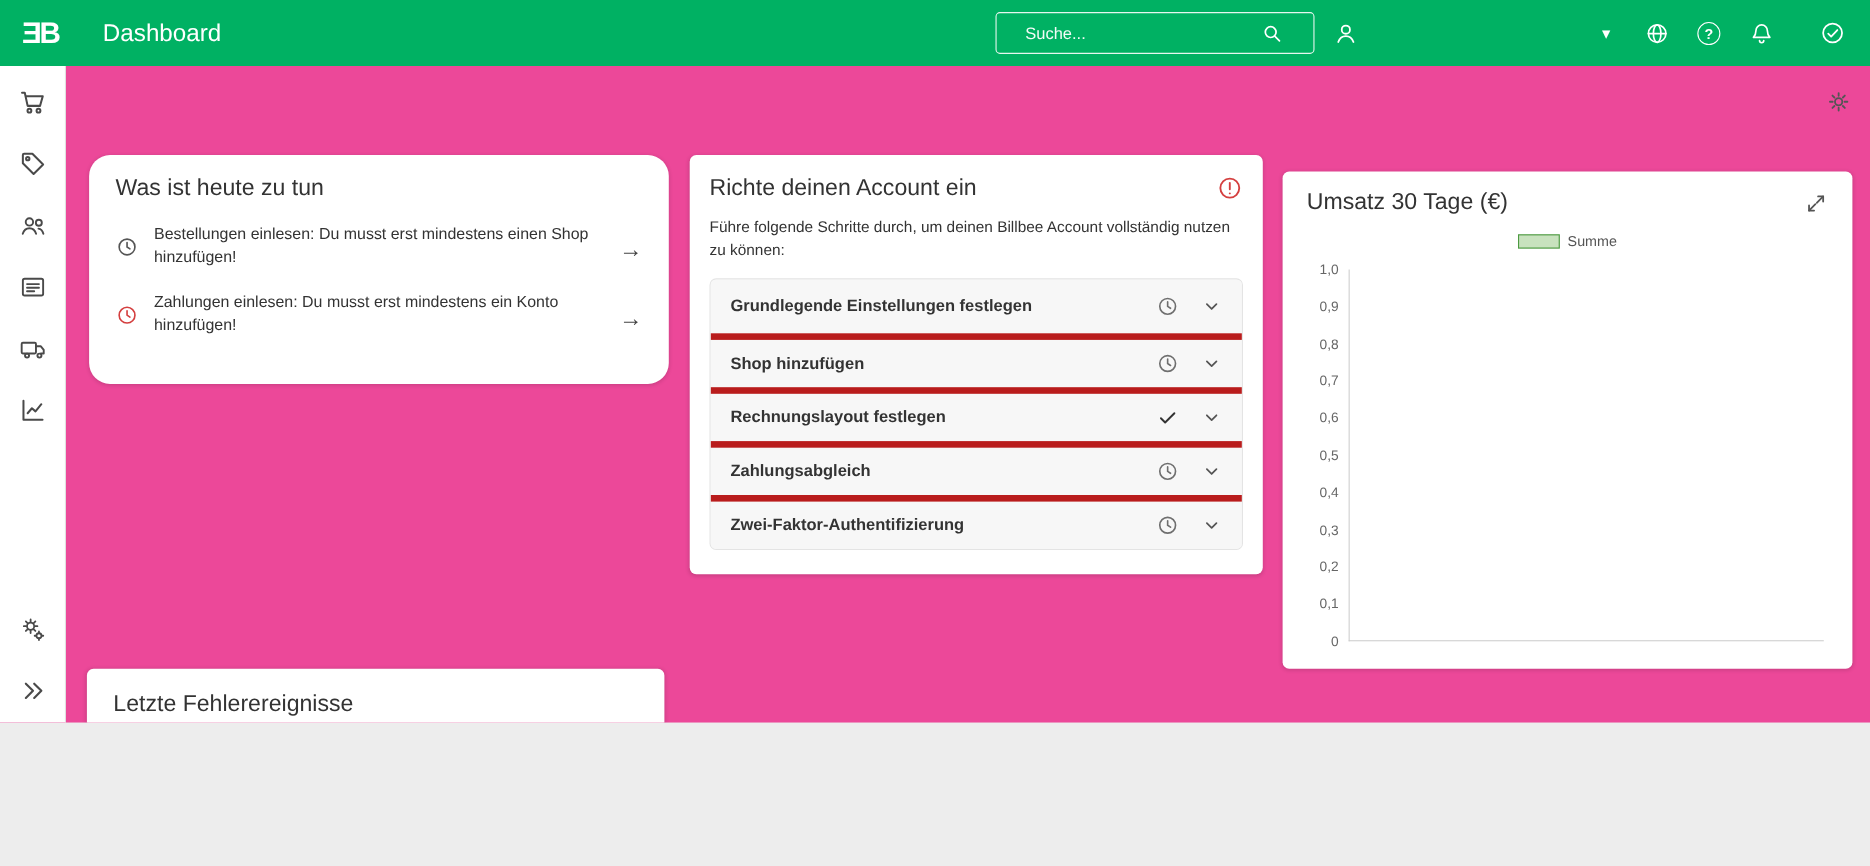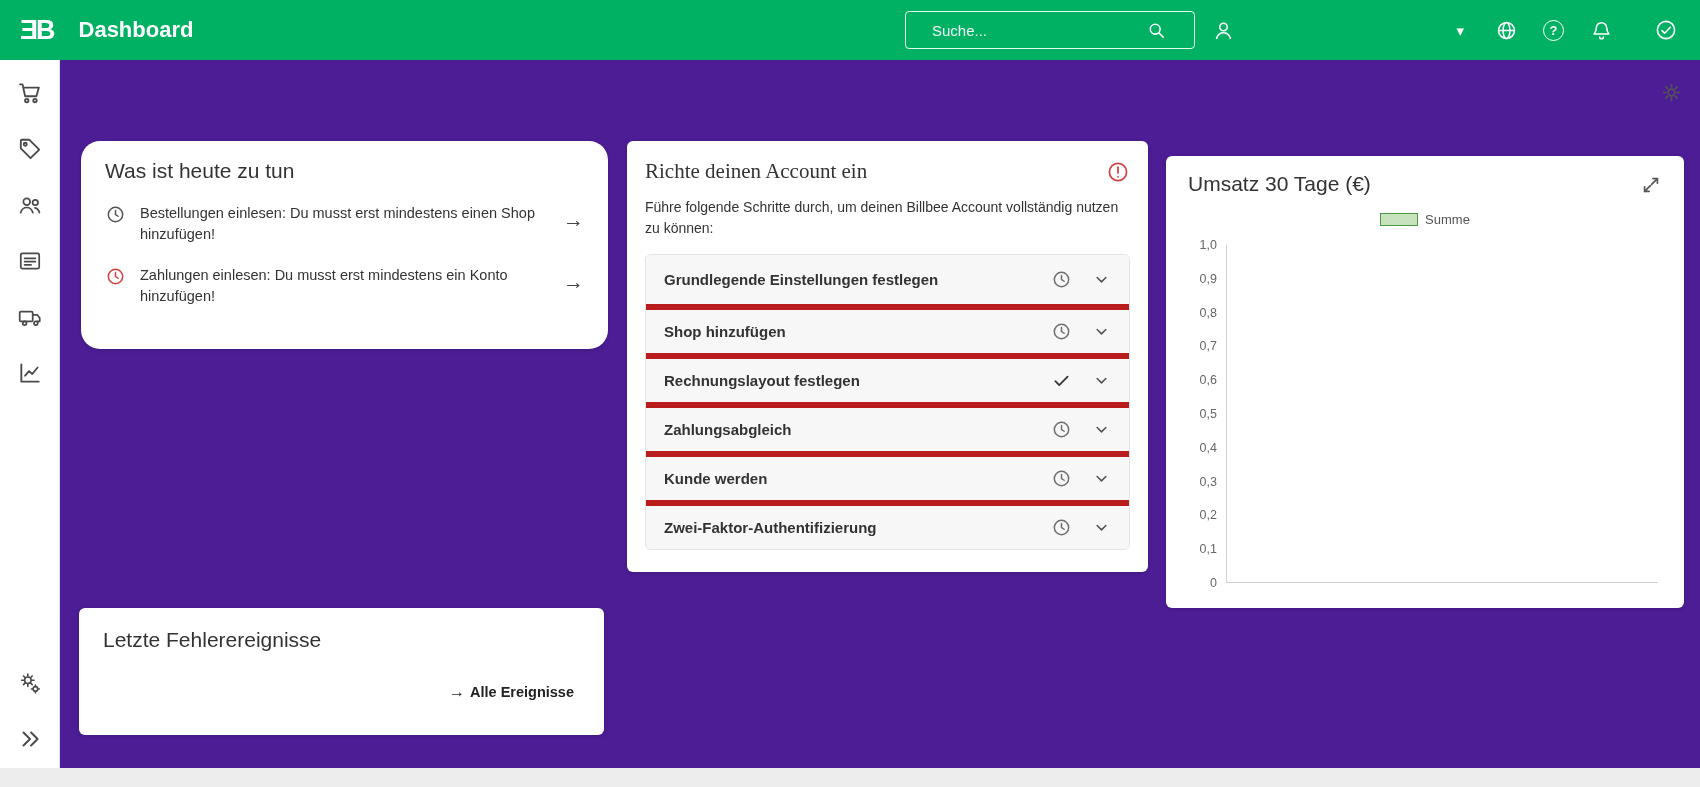--- a/index.html
+++ b/index.html
@@ -1,23 +1,23 @@
 <!DOCTYPE html>
 <html><head>
 <meta charset="utf-8">
 <style>
   * { box-sizing: border-box; }
   body { margin: 0; font-family: "Liberation Sans", "DejaVu Sans", sans-serif; background: #ededed; }
-  .app { position: relative; width: 1700px; height: 768px; background: #4c1d95; overflow: hidden; }
+  .app { position: relative; width: 1700px; height: 657px; background: #ec4899; overflow: hidden; }
 
   
   .header { position: absolute; top: 0; left: 0; right: 0; height: 60px; background: #00B163;
             display: flex; align-items: center; padding: 0 20px; color: #fff; z-index: 10; }
   .logo { font-size: 27px; font-weight: bold; letter-spacing: -2px; cursor: pointer; }
-  .header-title { font-size: 22px; font-weight: 700; margin-left: 25px; }
+  .header-title { font-size: 22px; font-weight: 400; margin-left: 40px; }
   .spacer { flex: 1; }
   .search { display: flex; align-items: center; border: 1px solid rgba(255,255,255,.9); border-radius: 4px;
             height: 38px; width: 290px; padding: 0 24px; }
   .search input { flex: 1; background: transparent; border: none; outline: none; color: #fff; font-size: 15px; }
   .search input::placeholder { color: rgba(255,255,255,.95); }
   .hicon { display: flex; align-items: center; justify-content: center; width: 28px; height: 28px; cursor: pointer; color:#fff; }
   .user-area { display: flex; align-items: center; justify-content: space-between; width: 255px; margin-left: 14px; }
   .caret { font-size: 15px; line-height: 1; }
   .icon-cluster { display: flex; align-items: center; gap: 23px; margin-left: 28px; }
   .help-badge { width: 21px; height: 21px; border: 1.7px solid #fff; border-radius: 50%; display:flex;
@@ -32,29 +32,29 @@
 
   
   .main { position: absolute; left: 60px; top: 60px; right: 0; bottom: 0; }
   .main-gear { position: absolute; top: 20px; right: 16px; width: 25px; height: 25px; color: #555; cursor: pointer; }
 
   .card { position: absolute; background: #fff; border-radius: 6px; box-shadow: 0 1px 4px rgba(0,0,0,.16); }
   .card-title { font-size: 21px; color: #333; font-weight: 400; }
 
   
   .card-todo { left: 21px; top: 81px; width: 527px; min-height: 208px; padding: 18px 24px 24px; border-radius: 19px; }
-  .todo-item { display: flex; align-items: flex-start; gap: 14px; margin-top: 20px; }
+  .todo-item { display: flex; align-items: center; gap: 14px; margin-top: 20px; }
   .t-icon { width: 21px; height: 21px; color: #555; flex: 0 0 auto; margin-top: 1px; }
   .t-icon.red { color: #D43F3F; }
   .t-text { flex: 1; font-size: 14.5px; color: #333; line-height: 1.45; }
   .t-arrow { color: #444; font-size: 21px; line-height: 1; cursor: pointer; margin-top: 6px; }
 
   
   .card-setup { left: 567px; top: 81px; width: 521px; padding: 18px 18px 22px; }
-  .setup-head { display: flex; align-items: center; justify-content: space-between; font-family: Liberation Serif, serif; }
+  .setup-head { display: flex; align-items: center; justify-content: space-between; }
   .alert-icon { width: 24px; height: 24px; color: #D43F3F; }
   .setup-intro { font-size: 14px; color: #333; line-height: 1.5; margin-top: 13px; }
   .accordion { margin-top: 15px; border: 1px solid #e4e4e4; border-radius: 6px; overflow: hidden; background: #f7f7f7; }
   .acc-row { display: flex; align-items: center; height: 49px; padding: 0 18px; cursor: pointer; background: #f7f7f7; }
   .acc-row + .acc-row { border-top: 6px solid #b91c1c; }
   .acc-label { flex: 1; font-size: 15px; font-weight: 700; color: #333; }
   .acc-status { width: 21px; height: 21px; color: #6f6f6f; margin-right: 20px; }
   .acc-status.done { color: #333; }
   .acc-chevron { width: 19px; height: 19px; color: #555; }
 
@@ -295,34 +295,20 @@
                 <path d="M12 7.4V12l3 2"></path>
               </svg>
           </span>
           <span class="acc-chevron">
             <svg viewBox="0 0 24 24" fill="none" stroke="currentColor" stroke-width="2" stroke-linecap="round" stroke-linejoin="round">
                 <path d="M6.5 9.5l5.5 5.5 5.5-5.5"></path>
               </svg>
           </span>
         </div>
 
-        <div class="acc-row">
-          <span class="acc-label">Kunde werden</span>
-          <span class="acc-status">
-            <svg viewBox="0 0 24 24" fill="none" stroke="currentColor" stroke-width="1.7" stroke-linecap="round">
-                <circle cx="12" cy="12" r="8.2"></circle>
-                <path d="M12 7.4V12l3 2"></path>
-              </svg>
-          </span>
-          <span class="acc-chevron">
-            <svg viewBox="0 0 24 24" fill="none" stroke="currentColor" stroke-width="2" stroke-linecap="round" stroke-linejoin="round">
-                <path d="M6.5 9.5l5.5 5.5 5.5-5.5"></path>
-              </svg>
-          </span>
-        </div>
 
         <div class="acc-row">
           <span class="acc-label">Zwei-Faktor-Authentifizierung</span>
           <span class="acc-status">
             <svg viewBox="0 0 24 24" fill="none" stroke="currentColor" stroke-width="1.7" stroke-linecap="round">
                 <circle cx="12" cy="12" r="8.2"></circle>
                 <path d="M12 7.4V12l3 2"></path>
               </svg>
           </span>
           <span class="acc-chevron">

